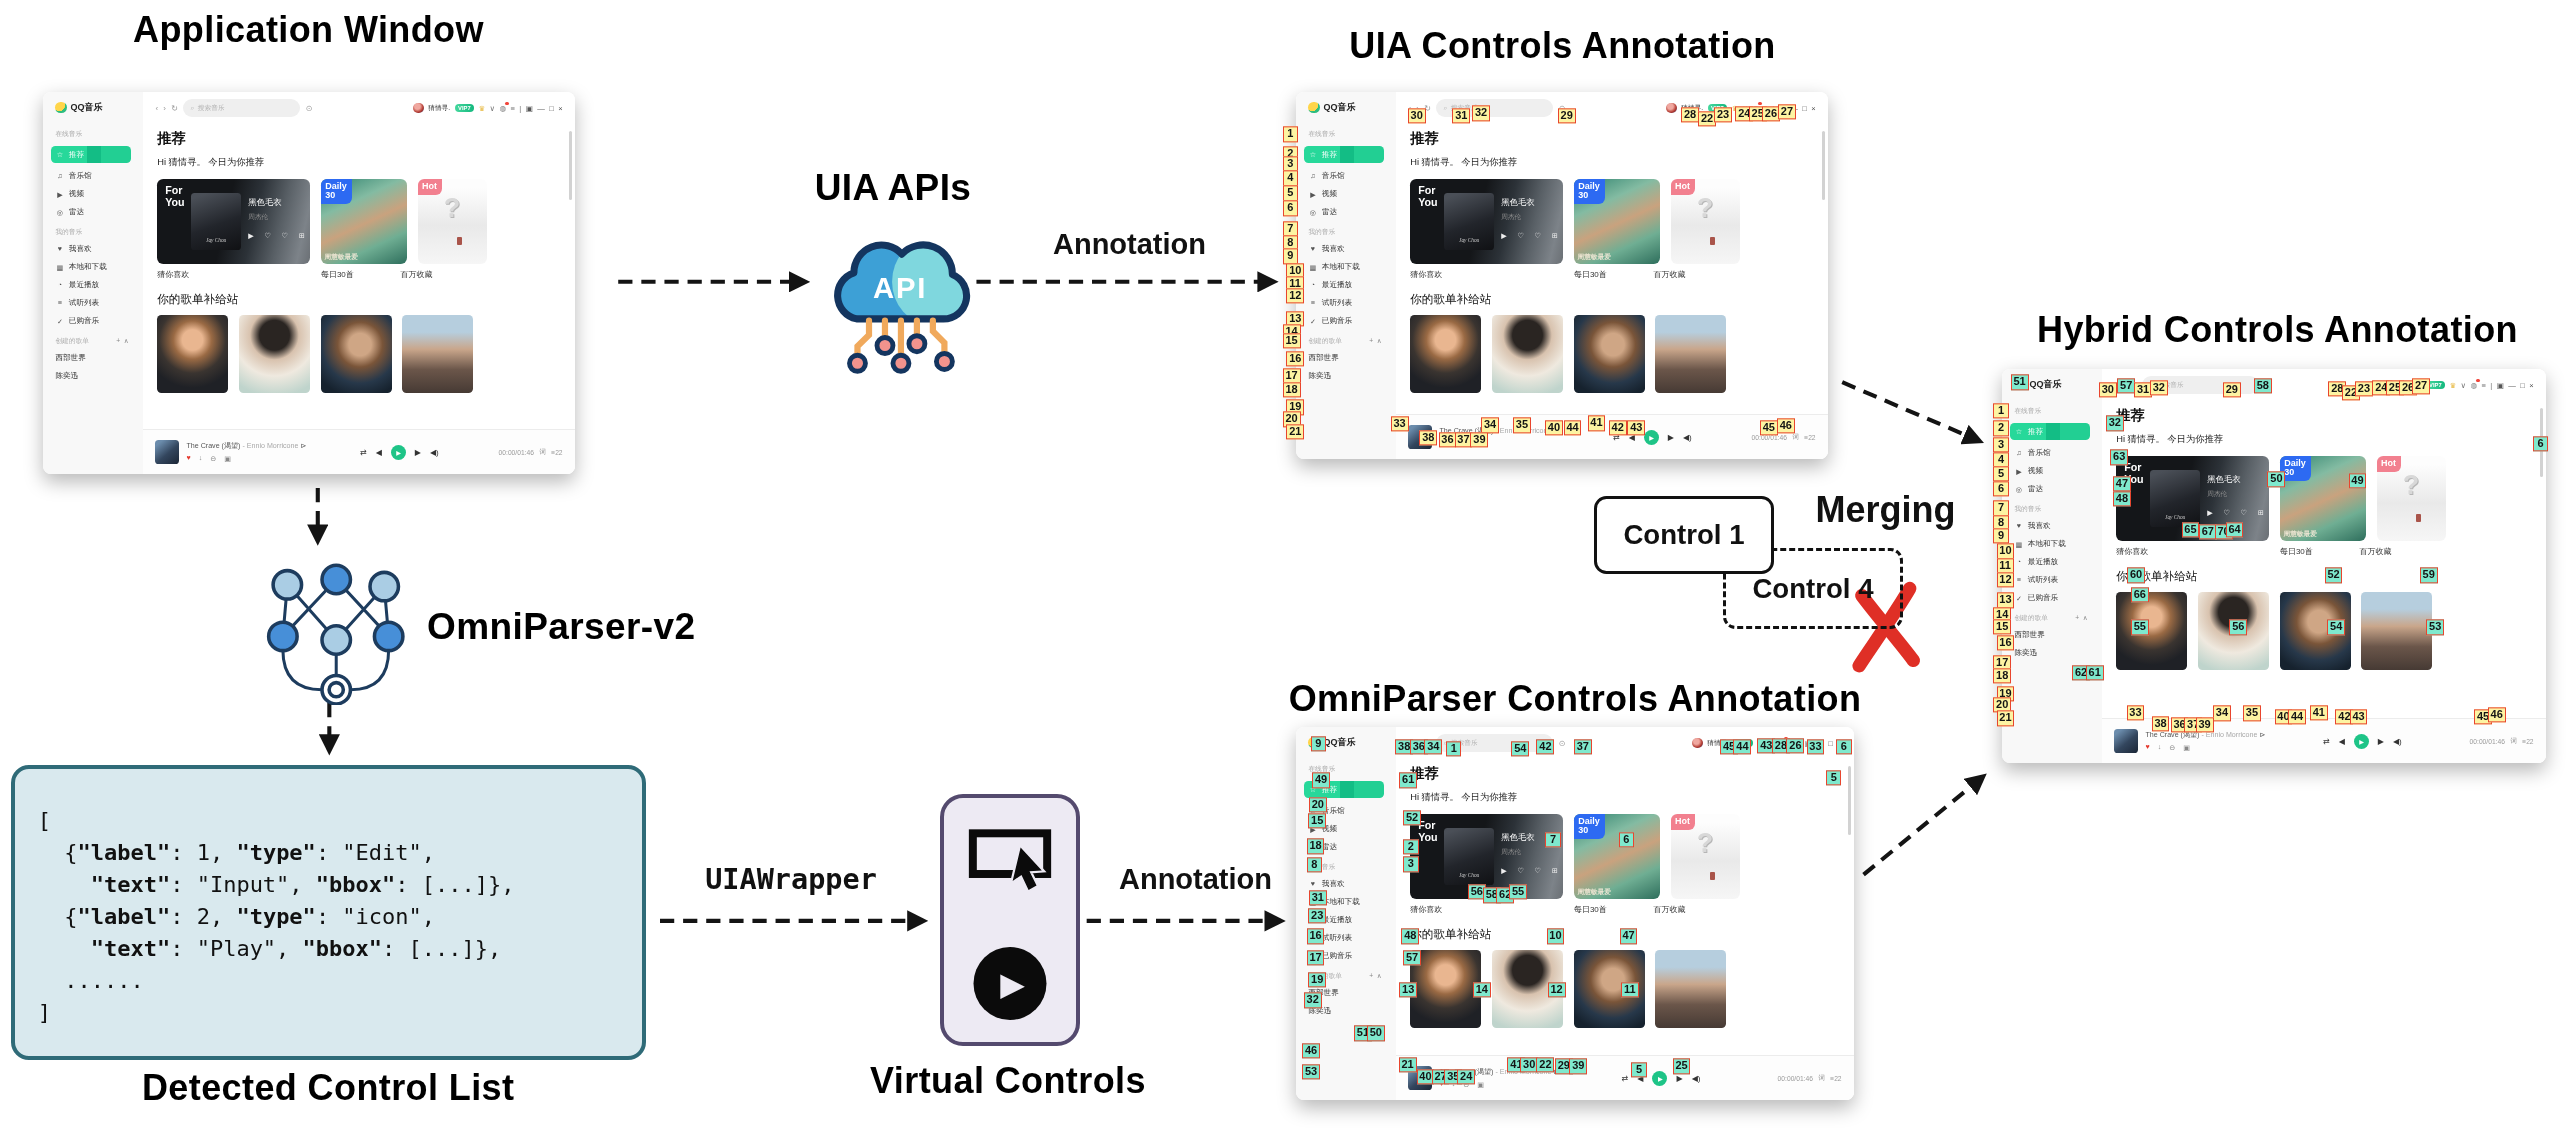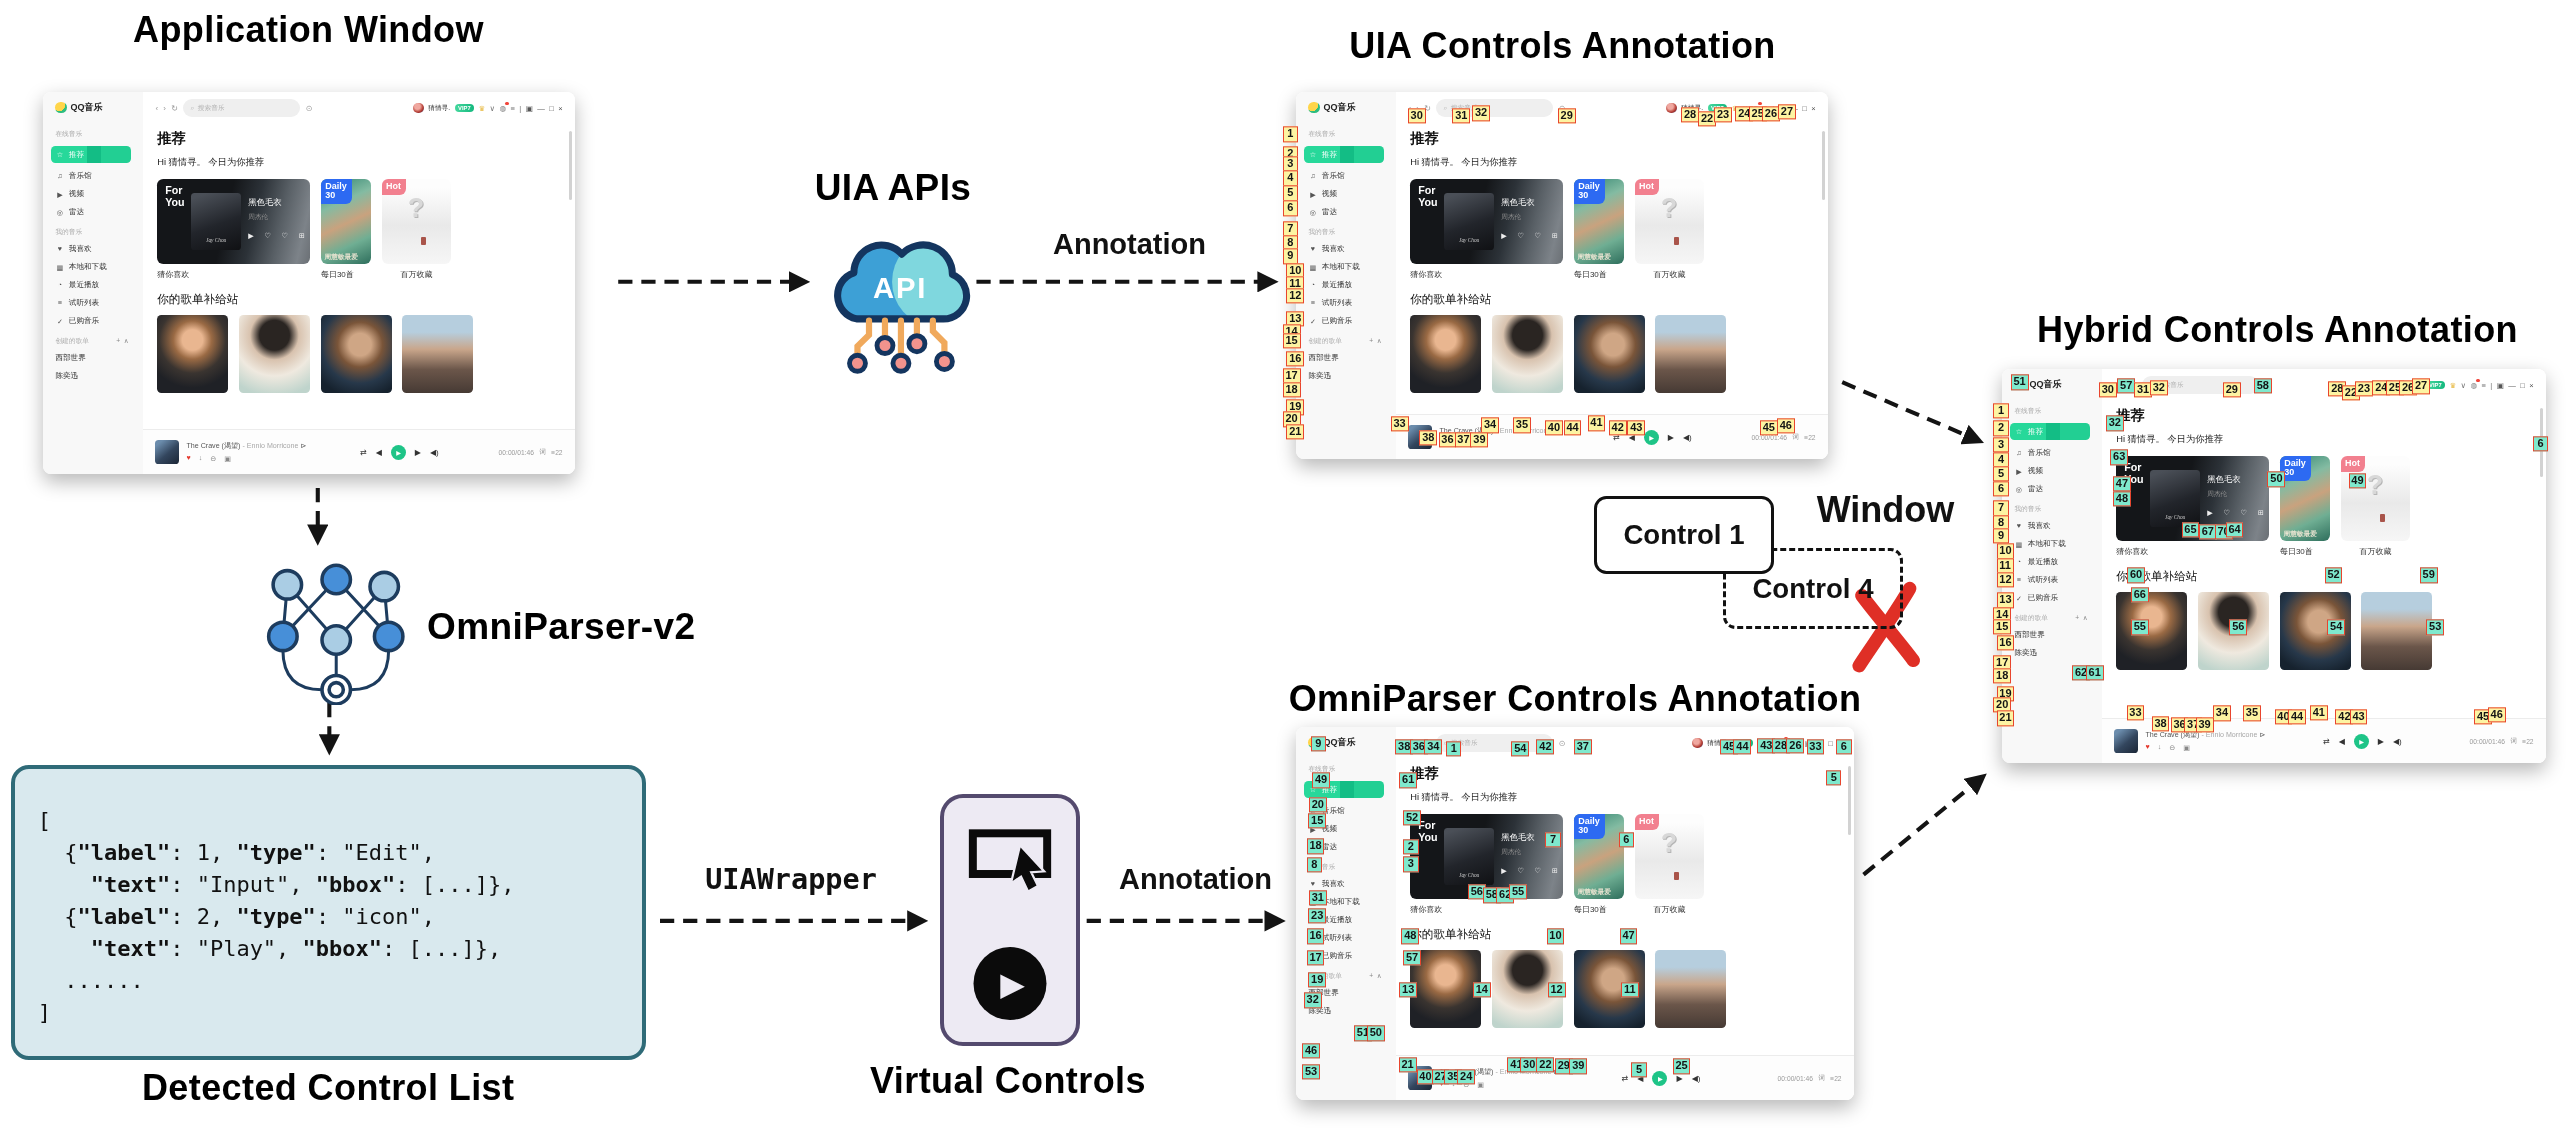--- a/index.html
+++ b/index.html
@@ -87,21 +87,21 @@
   .card.fy{width:153px;background:linear-gradient(103deg,#141619 45%,#2c3238 62%,#596066 78%,#7d8389 92%,#6a6f74);}
   .fy-tag{position:absolute;top:6.2px;left:8px;font-size:10.7px;line-height:1.08;font-weight:bold;color:#fff;}
   .fy-album{position:absolute;left:34px;top:14.2px;width:50px;height:57px;border-radius:3.6px;
     background:linear-gradient(160deg,#4a4f57 8%,#22252b 55%,#101114);}
   .fy-album-text{position:absolute;left:0;right:0;bottom:7.1px;text-align:center;color:#cfcfcf;
     font-family:"Liberation Serif",serif;font-style:italic;font-size:5.3px;}
   .fy-right{position:absolute;left:91px;top:18px;color:#fff;}
   .fy-song{font-size:8.4px;}
   .fy-artist{font-size:6.7px;color:#8d8d8d;margin:5.3px 0 9px;}
   .fy-icons{font-size:7.1px;letter-spacing:4.4px;color:#eee;white-space:nowrap;}
-  .card.daily{width:50px;background:linear-gradient(155deg,#43907b 8%,#83bba2 30%,#c9a27e 52%,#6fae93 74%,#2e6e5c);}
+  .card.daily{width:86px;background:linear-gradient(155deg,#43907b 8%,#83bba2 30%,#c9a27e 52%,#6fae93 74%,#2e6e5c);}
   .card.hot{width:69px;background:linear-gradient(180deg,#fdfdfd 10%,#e9e9e9 55%,#f6f6f6);}
   .corner-tag{position:absolute;top:0;left:0;color:#fff;font-weight:bold;font-size:9px;line-height:1.02;
     padding:2.7px 5.3px 3.6px 4.4px;border-radius:0 0 6.2px 0;}
   .corner-tag.blue{background:#2d6af2;}
   .corner-tag.pink{background:#f2808f;text-align:center;}
   .daily-overlay{position:absolute;bottom:2.7px;left:3.6px;right:1.8px;font-size:6.7px;font-weight:bold;color:#f5ead8;opacity:.9;white-space:nowrap;overflow:hidden;}
   .hot-q{position:absolute;top:14.2px;left:50%;transform:translateX(-50%);font-size:27px;font-weight:bold;
     color:#d8d8d8;text-shadow:0.9px 0.9px 0 #b5b5b5;}
   .hot-fig{position:absolute;left:39px;bottom:19.6px;width:5.3px;height:8px;background:#a9544a;border-radius:0.9px;}
   .caps{display:flex;gap:10.7px;margin-top:5.3px;font-size:8px;color:#333;}
@@ -138,21 +138,21 @@
 <div id="canvas">
 
   <div class="dtitle" style="left:86px;top:9px;width:445px;font-size:36px;">Application Window</div>
   <div class="dtitle" style="left:782px;top:167px;width:222px;font-size:37px;">UIA APIs</div>
   <div class="dtitle" style="left:1287px;top:25px;width:551px;font-size:36px;">UIA Controls Annotation</div>
   <div class="dtitle" style="left:2002px;top:309px;width:551px;font-size:36px;">Hybrid Controls Annotation</div>
   <div class="dtitle" style="left:1264px;top:678px;width:622px;font-size:36px;">OmniParser Controls Annotation</div>
   <div class="dtitle" style="left:427px;top:606px;width:302px;font-size:37px;text-align:left;">OmniParser-v2</div>
   <div class="dtitle" style="left:10.7px;top:1067px;width:635px;font-size:36px;">Detected Control List</div>
   <div class="dtitle" style="left:830px;top:1060px;width:356px;font-size:36px;">Virtual Controls</div>
-  <div class="dlabel" style="left:1792px;top:489px;width:187px;font-size:36px;">Window</div>
+  <div class="dlabel" style="left:1792px;top:489px;width:187px;font-size:36px;">Merging</div>
   <div class="dlabel" style="left:1023px;top:228px;width:213px;font-size:29px;">Annotation</div>
   <div class="dlabel" style="left:1089px;top:863px;width:213px;font-size:29px;">Annotation</div>
   <div class="dlabel mono" style="left:671px;top:863px;width:240px;font-size:28.5px;">UIAWrapper</div>
 
   <svg id="arrows" width="2576" height="1144" viewBox="0 0 2897 1287">
     <defs>
       <marker id="ah" viewBox="0 0 10 10" refX="7.5" refY="5" markerWidth="5.2" markerHeight="5.2" orient="auto-start-reverse">
         <path d="M0,0 L10,5 L0,10 z" fill="#141414"></path>
       </marker>
     </defs>

